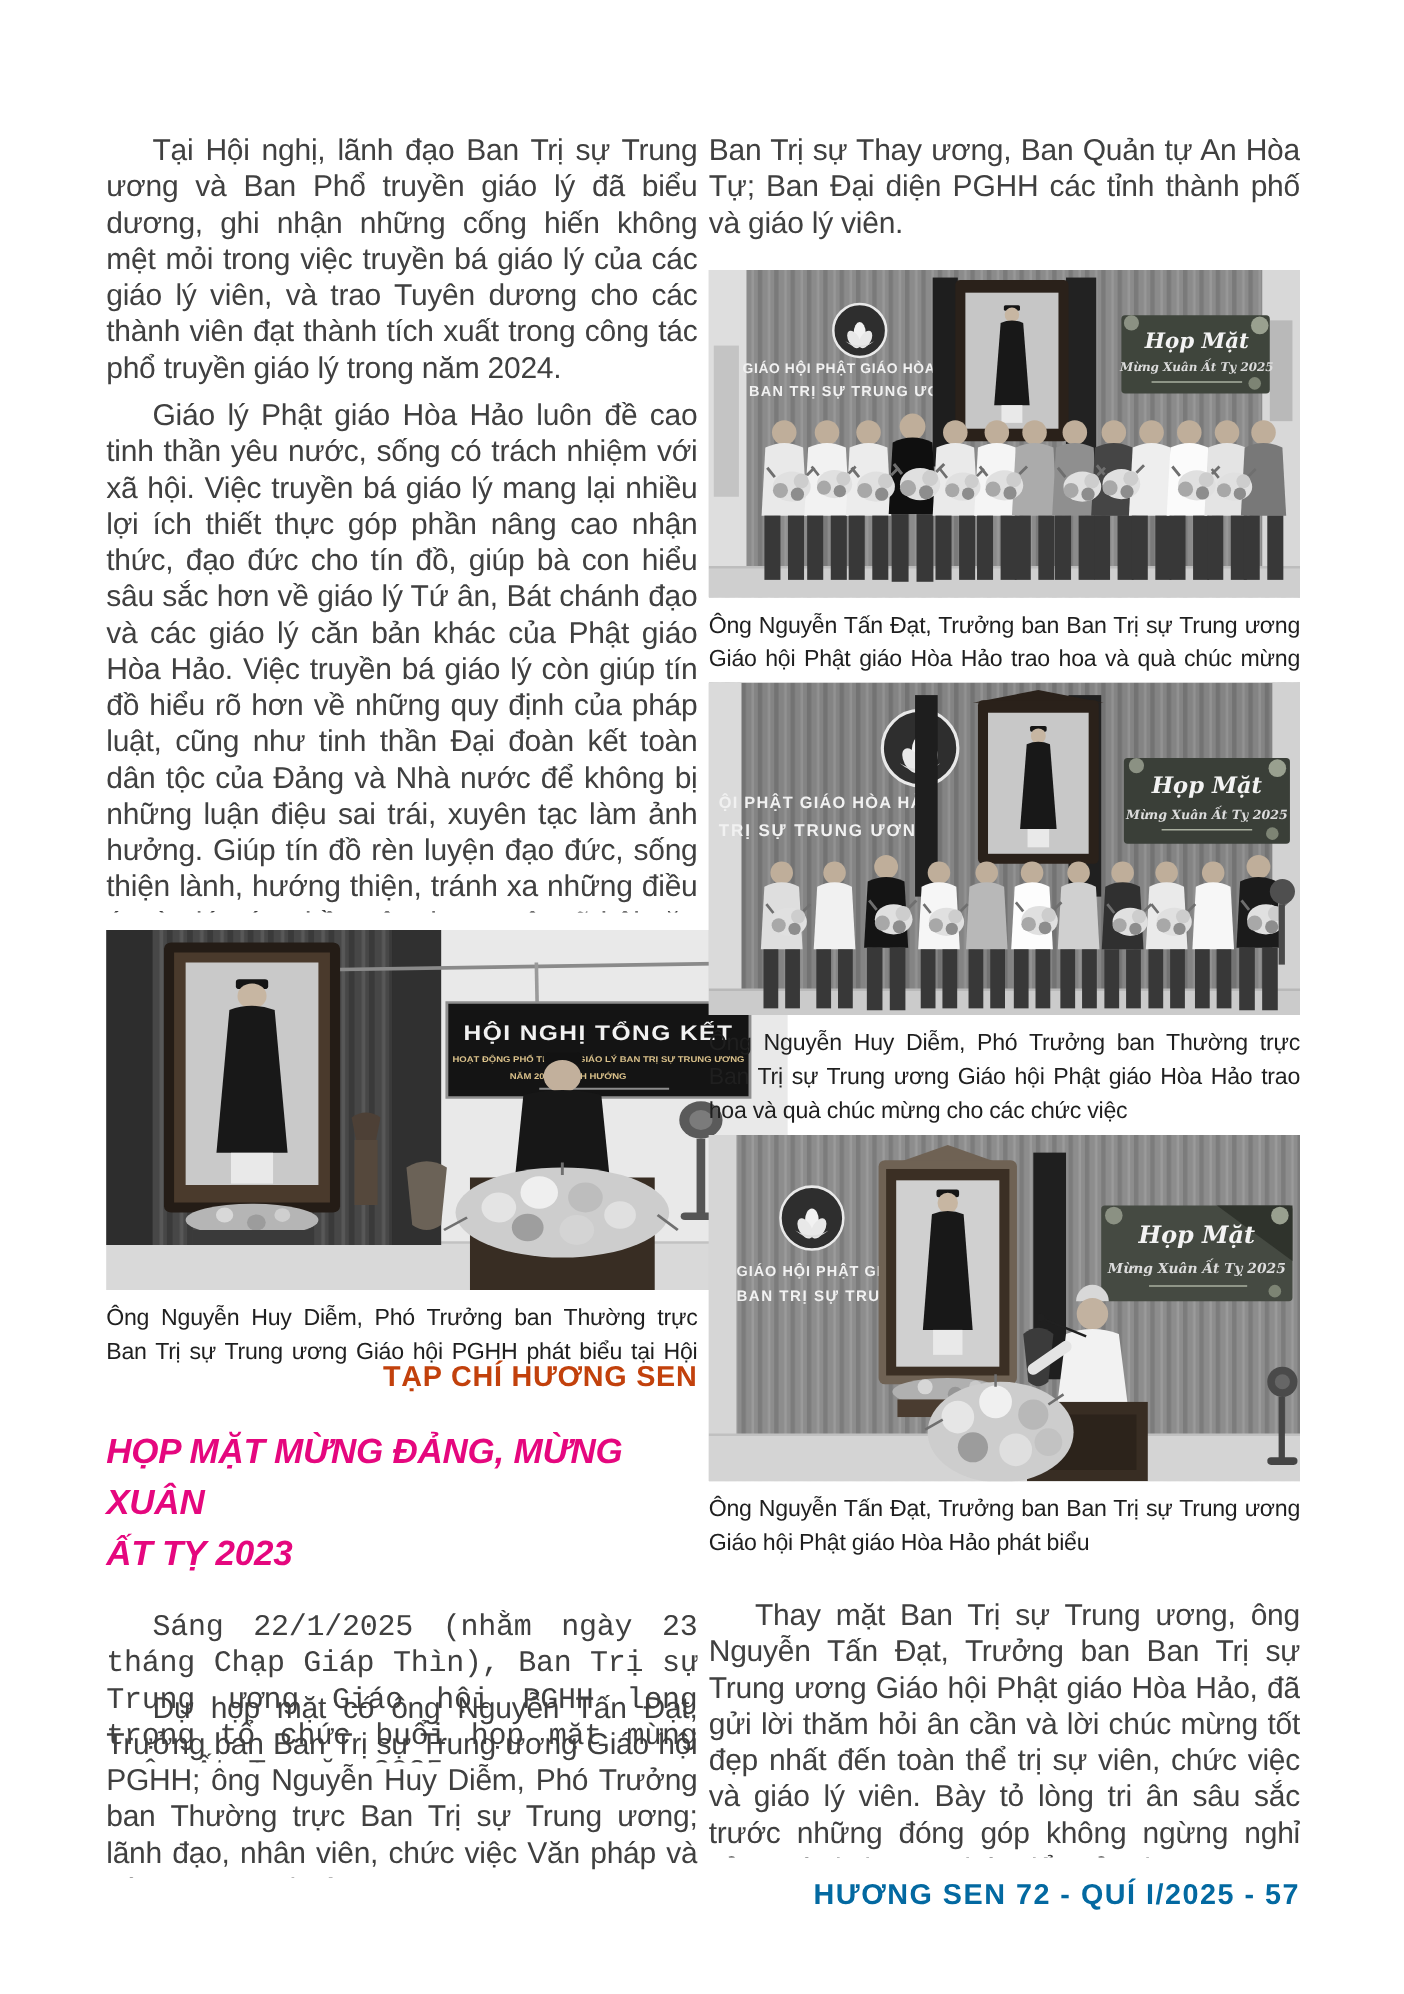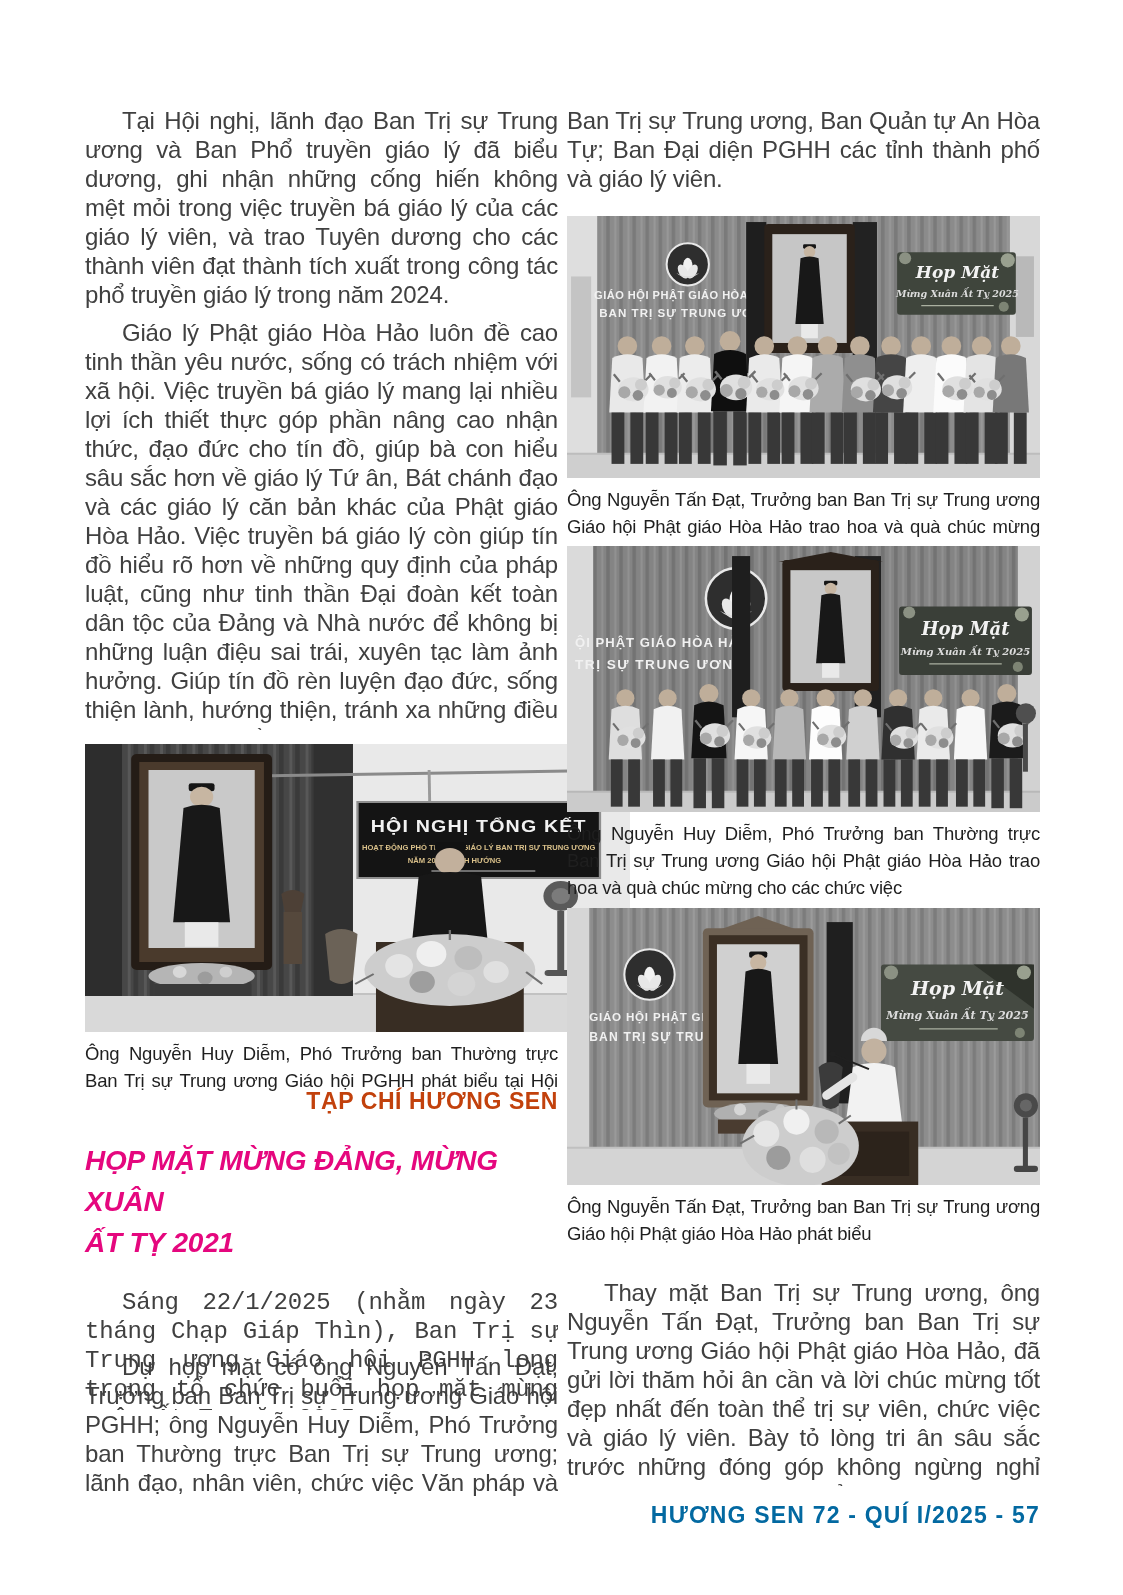--- a/index.html
+++ b/index.html
@@ -163,28 +163,28 @@
       </g>
     </svg>
   </div>
 
   <div class="abs cap" style="left:85px;top:1040px;width:473px;height:56px;">Ông Nguyễn Huy Diễm, Phó Trưởng ban Thường trực Ban Trị sự Trung ương Giáo hội PGHH phát biểu tại Hội nghị</div>
 
   <div class="abs byline" style="left:85px;top:1088px;width:473px;height:32px;">TẠP CHÍ HƯƠNG SEN</div>
 
   <div class="abs heading" style="left:85px;top:1140px;width:473px;height:92px;">
     <span>HỌP MẶT MỪNG ĐẢNG, MỪNG XUÂN</span><br>
-    <span>ẤT TỴ 2021</span>
+    <span>ẤT TỴ 2023</span>
   </div>
 
   <div class="abs para indent" style="left:85px;top:1288px;width:473px;height:122px;font-family:Liberation Mono, monospace;">Sáng 22/1/2025 (nhằm ngày 23 tháng Chạp Giáp Thìn), Ban Trị sự Trung ương Giáo hội PGHH long trọng tổ chức buổi họp mặt mừng xuân Ất Tỵ năm 2025.</div>
 
   <div class="abs para indent" style="left:85px;top:1352px;width:473px;height:150px;">Dự họp mặt có ông Nguyễn Tấn Đạt, Trưởng ban Ban Trị sự Trung ương Giáo hội PGHH; ông Nguyễn Huy Diễm, Phó Trưởng ban Thường trực Ban Trị sự Trung ương; lãnh đạo, nhân viên, chức việc Văn pháp và các Ban trực thuộc</div>
 
-  <div class="abs para" style="left:567px;top:106px;width:473px;height:92px;">Ban Trị sự Trung ương, Ban Quản tự An Hòa Tự; Ban Đại diện PGHH các tỉnh thành phố và giáo lý viên.</div>
+  <div class="abs para" style="left:567px;top:106px;width:473px;height:92px;">Ban Trị sự Thay ương, Ban Quản tự An Hòa Tự; Ban Đại diện PGHH các tỉnh thành phố và giáo lý viên.</div>
 
   <div class="abs" style="left:567px;top:216px;width:473px;height:262px;">
     <svg class="photo-svg" viewBox="0 0 470 260" preserveAspectRatio="none">
       <defs>
         <pattern id="curtB" width="13" height="260" patternUnits="userSpaceOnUse">
           <rect width="13" height="260" fill="#8b8b8b"></rect>
           <rect width="3.5" height="260" fill="#7a7a7a"></rect>
           <rect x="8" width="2" height="260" fill="#989898"></rect>
         </pattern>
       </defs>

